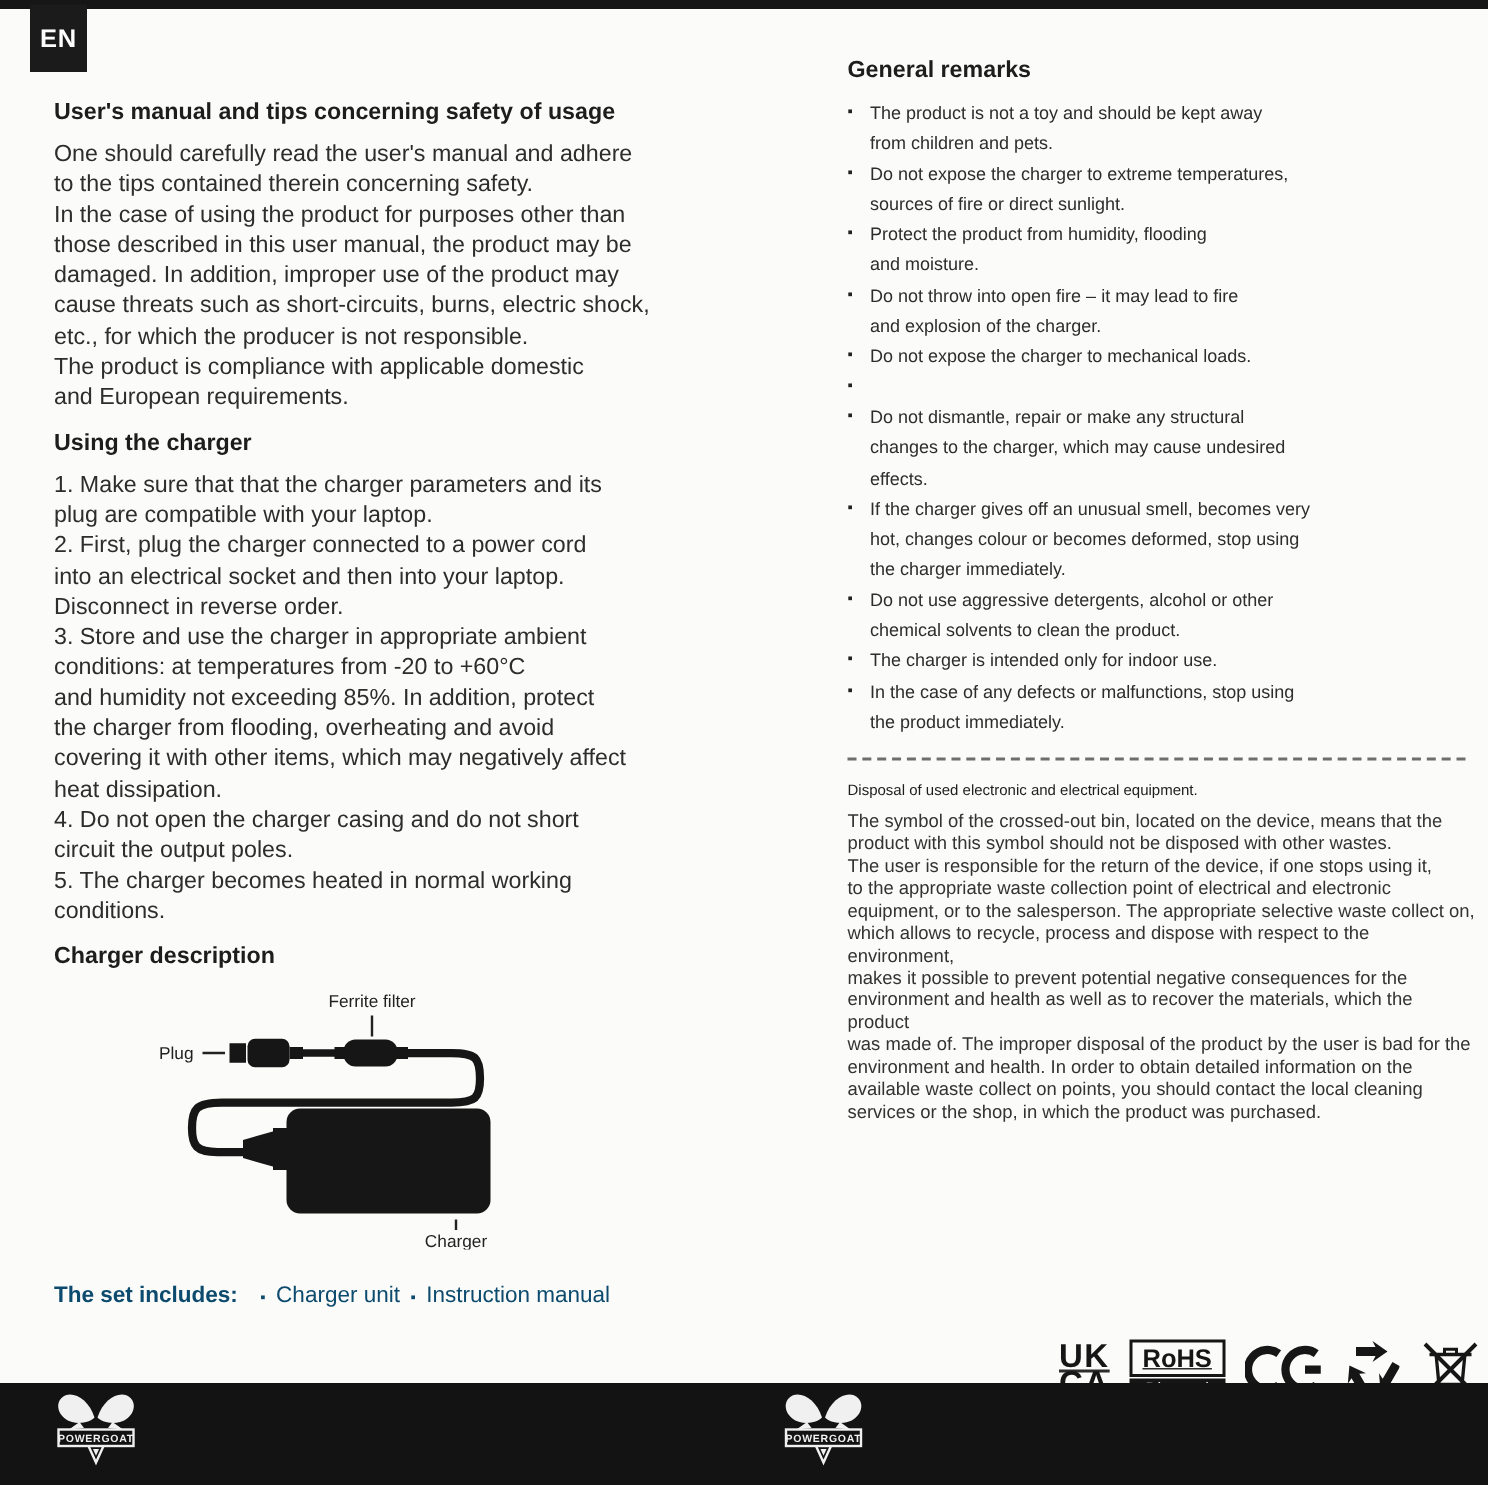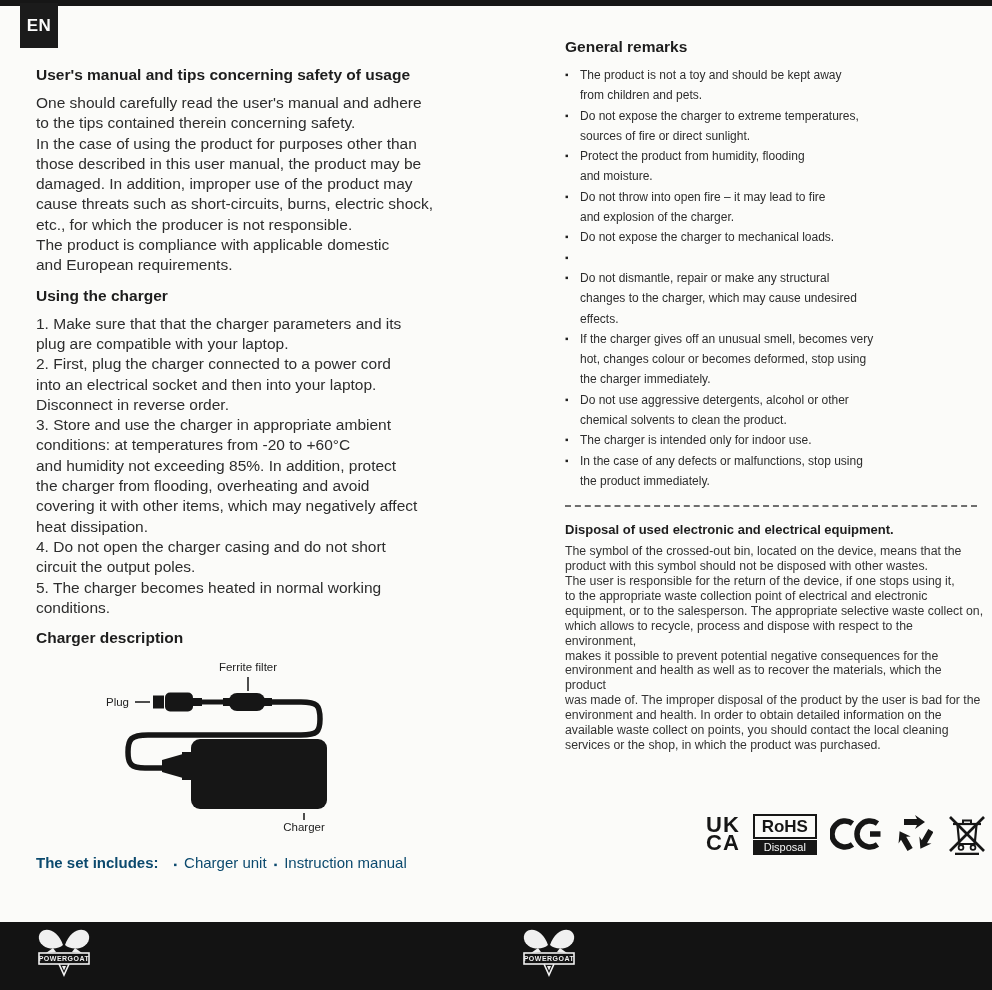--- a/index.html
+++ b/index.html
@@ -43,34 +43,34 @@
     width: 15px; flex: 0 0 15px; font-size: 10px; line-height: 20.3px;
     color: #222;
   }
   ul.remarks .btext {
     font-size: 12px; line-height: 20.3px; white-space: pre-line; color: #2d2d2d;
   }
 
   .dashed-sep {
     border-top: 2px dashed #6e6e6e; margin: 14px 0 15px 0; width: 412px;
   }
-  .small-heading { font-size: 13px; font-weight: bold; color: #1d1d1d; margin-bottom: 7px; }
+  .small-heading { font-size: 10px; font-weight: normal; color: #1d1d1d; margin-bottom: 7px; }
   .small-text { font-size: 12.3px; line-height: 14.9px; white-space: pre-line; color: #333; width: 420px; }
 
   
   .diagram-wrap { margin: 12px 0 0 62px; }
 
   .set-line { margin-top: 17px; font-size: 15px; color: #0c4a6e; display: flex; align-items: baseline; }
   .set-line .lbl { font-weight: bold; margin-right: 8px; }
   .set-line .sb { font-size: 10px; margin: 0 7px; }
 
   
   .cert-row {
-    position: absolute; left: 706px; top: 809px;
-    display: flex; align-items: center; gap: 13px; height: 50px;
+    position: absolute; left: 706px; top: 888px;
+    display: flex; align-items: center; gap: 13px; height: 50px; text-decoration: underline;
   }
   .ukca {
     font-weight: bold; font-size: 22px; line-height: 18px;
     letter-spacing: 1px; color: #161616;
   }
   .rohs { width: 64px; }
   .rohs-top {
     border: 2.5px solid #161616; text-align: center;
     font-weight: bold; font-size: 17px; line-height: 21px; color: #161616;
   }

